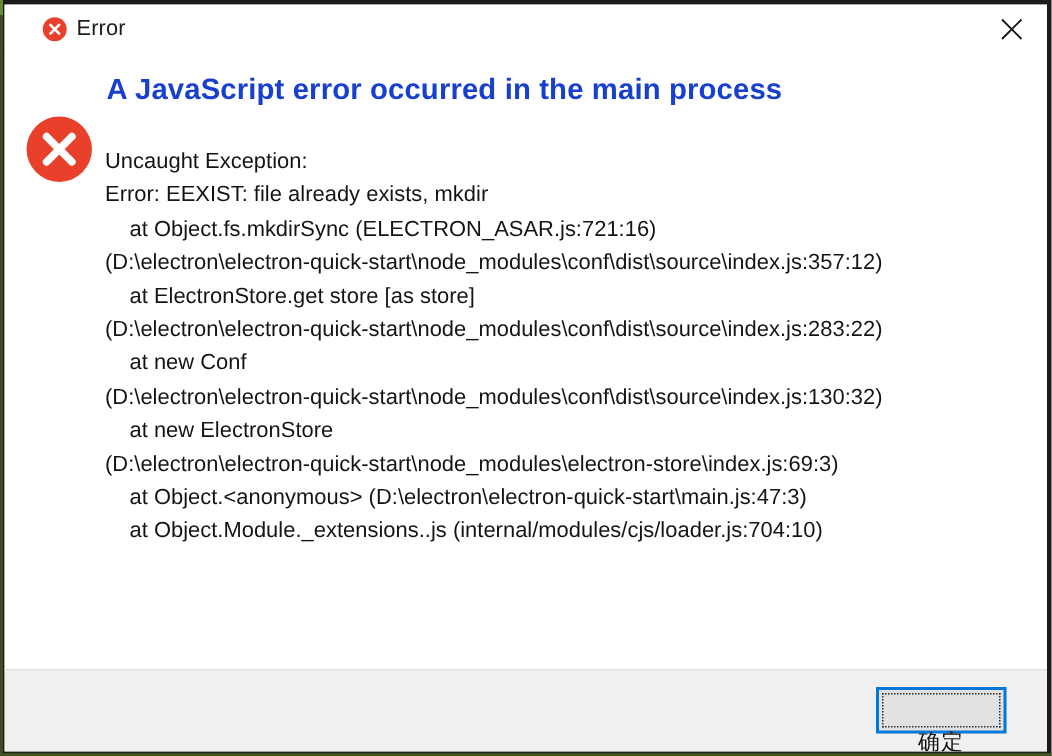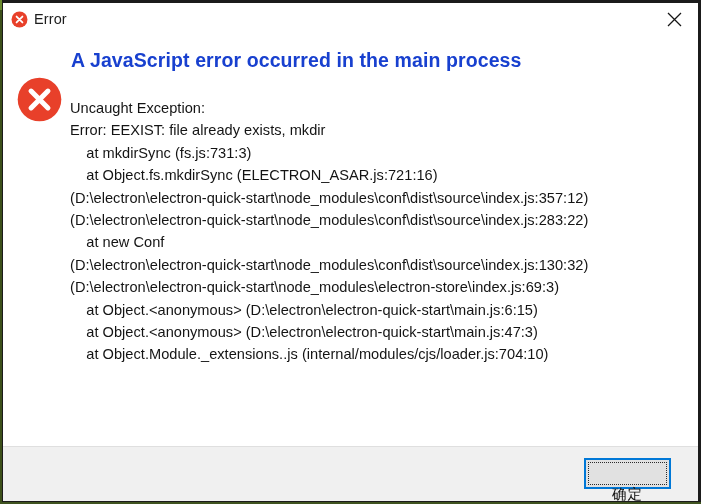--- a/index.html
+++ b/index.html
@@ -32,20 +32,21 @@
   
   .titlebar {
     position: absolute;
     left: 0;
     top: 0;
     right: 0;
     height: 32px;
     background: #ffffff;
     display: flex;
     align-items: center;
+    padding-left: 17px;
   }
   .titlebar-icon {
     width: 17px;
     height: 17px;
     margin-left: 8px;
     margin-right: 6px;
     flex: 0 0 auto;
     display: block;
   }
   .titlebar-title {
@@ -205,28 +206,28 @@
     <svg class="big-error-icon" viewBox="0 0 32 32">
       <circle cx="16" cy="16" r="15.5" fill="#e8402a"></circle>
       <path d="M10 10 L22 22 M22 10 L10 22" stroke="#ffffff" stroke-width="3.6" stroke-linecap="round"></path>
     </svg>
 
     <div class="headline">A JavaScript error occurred in the main process</div>
 
     <div class="stack">
       <div class="stack-line">Uncaught Exception:</div>
       <div class="stack-line">Error: EEXIST: file already exists, mkdir</div>
-      <div class="stack-line">    at mkdirSync (fs.js:731:3)</div>
       <div class="stack-line">    at Object.fs.mkdirSync (ELECTRON_ASAR.js:721:16)</div>
       <div class="stack-line">(D:\electron\electron-quick-start\node_modules\conf\dist\source\index.js:357:12)</div>
+      <div class="stack-line">    at ElectronStore.get store [as store]</div>
       <div class="stack-line">(D:\electron\electron-quick-start\node_modules\conf\dist\source\index.js:283:22)</div>
       <div class="stack-line">    at new Conf</div>
       <div class="stack-line">(D:\electron\electron-quick-start\node_modules\conf\dist\source\index.js:130:32)</div>
+      <div class="stack-line">    at new ElectronStore</div>
       <div class="stack-line">(D:\electron\electron-quick-start\node_modules\electron-store\index.js:69:3)</div>
-      <div class="stack-line">    at Object.&lt;anonymous&gt; (D:\electron\electron-quick-start\main.js:6:15)</div>
       <div class="stack-line">    at Object.&lt;anonymous&gt; (D:\electron\electron-quick-start\main.js:47:3)</div>
       <div class="stack-line">    at Object.Module._extensions..js (internal/modules/cjs/loader.js:704:10)</div>
     </div>
   </div>
 
   <div class="footer">
     <div class="ok-button">
       <div class="ok-button-inner">
         <span class="ok-button-label">确定</span>
       </div>

